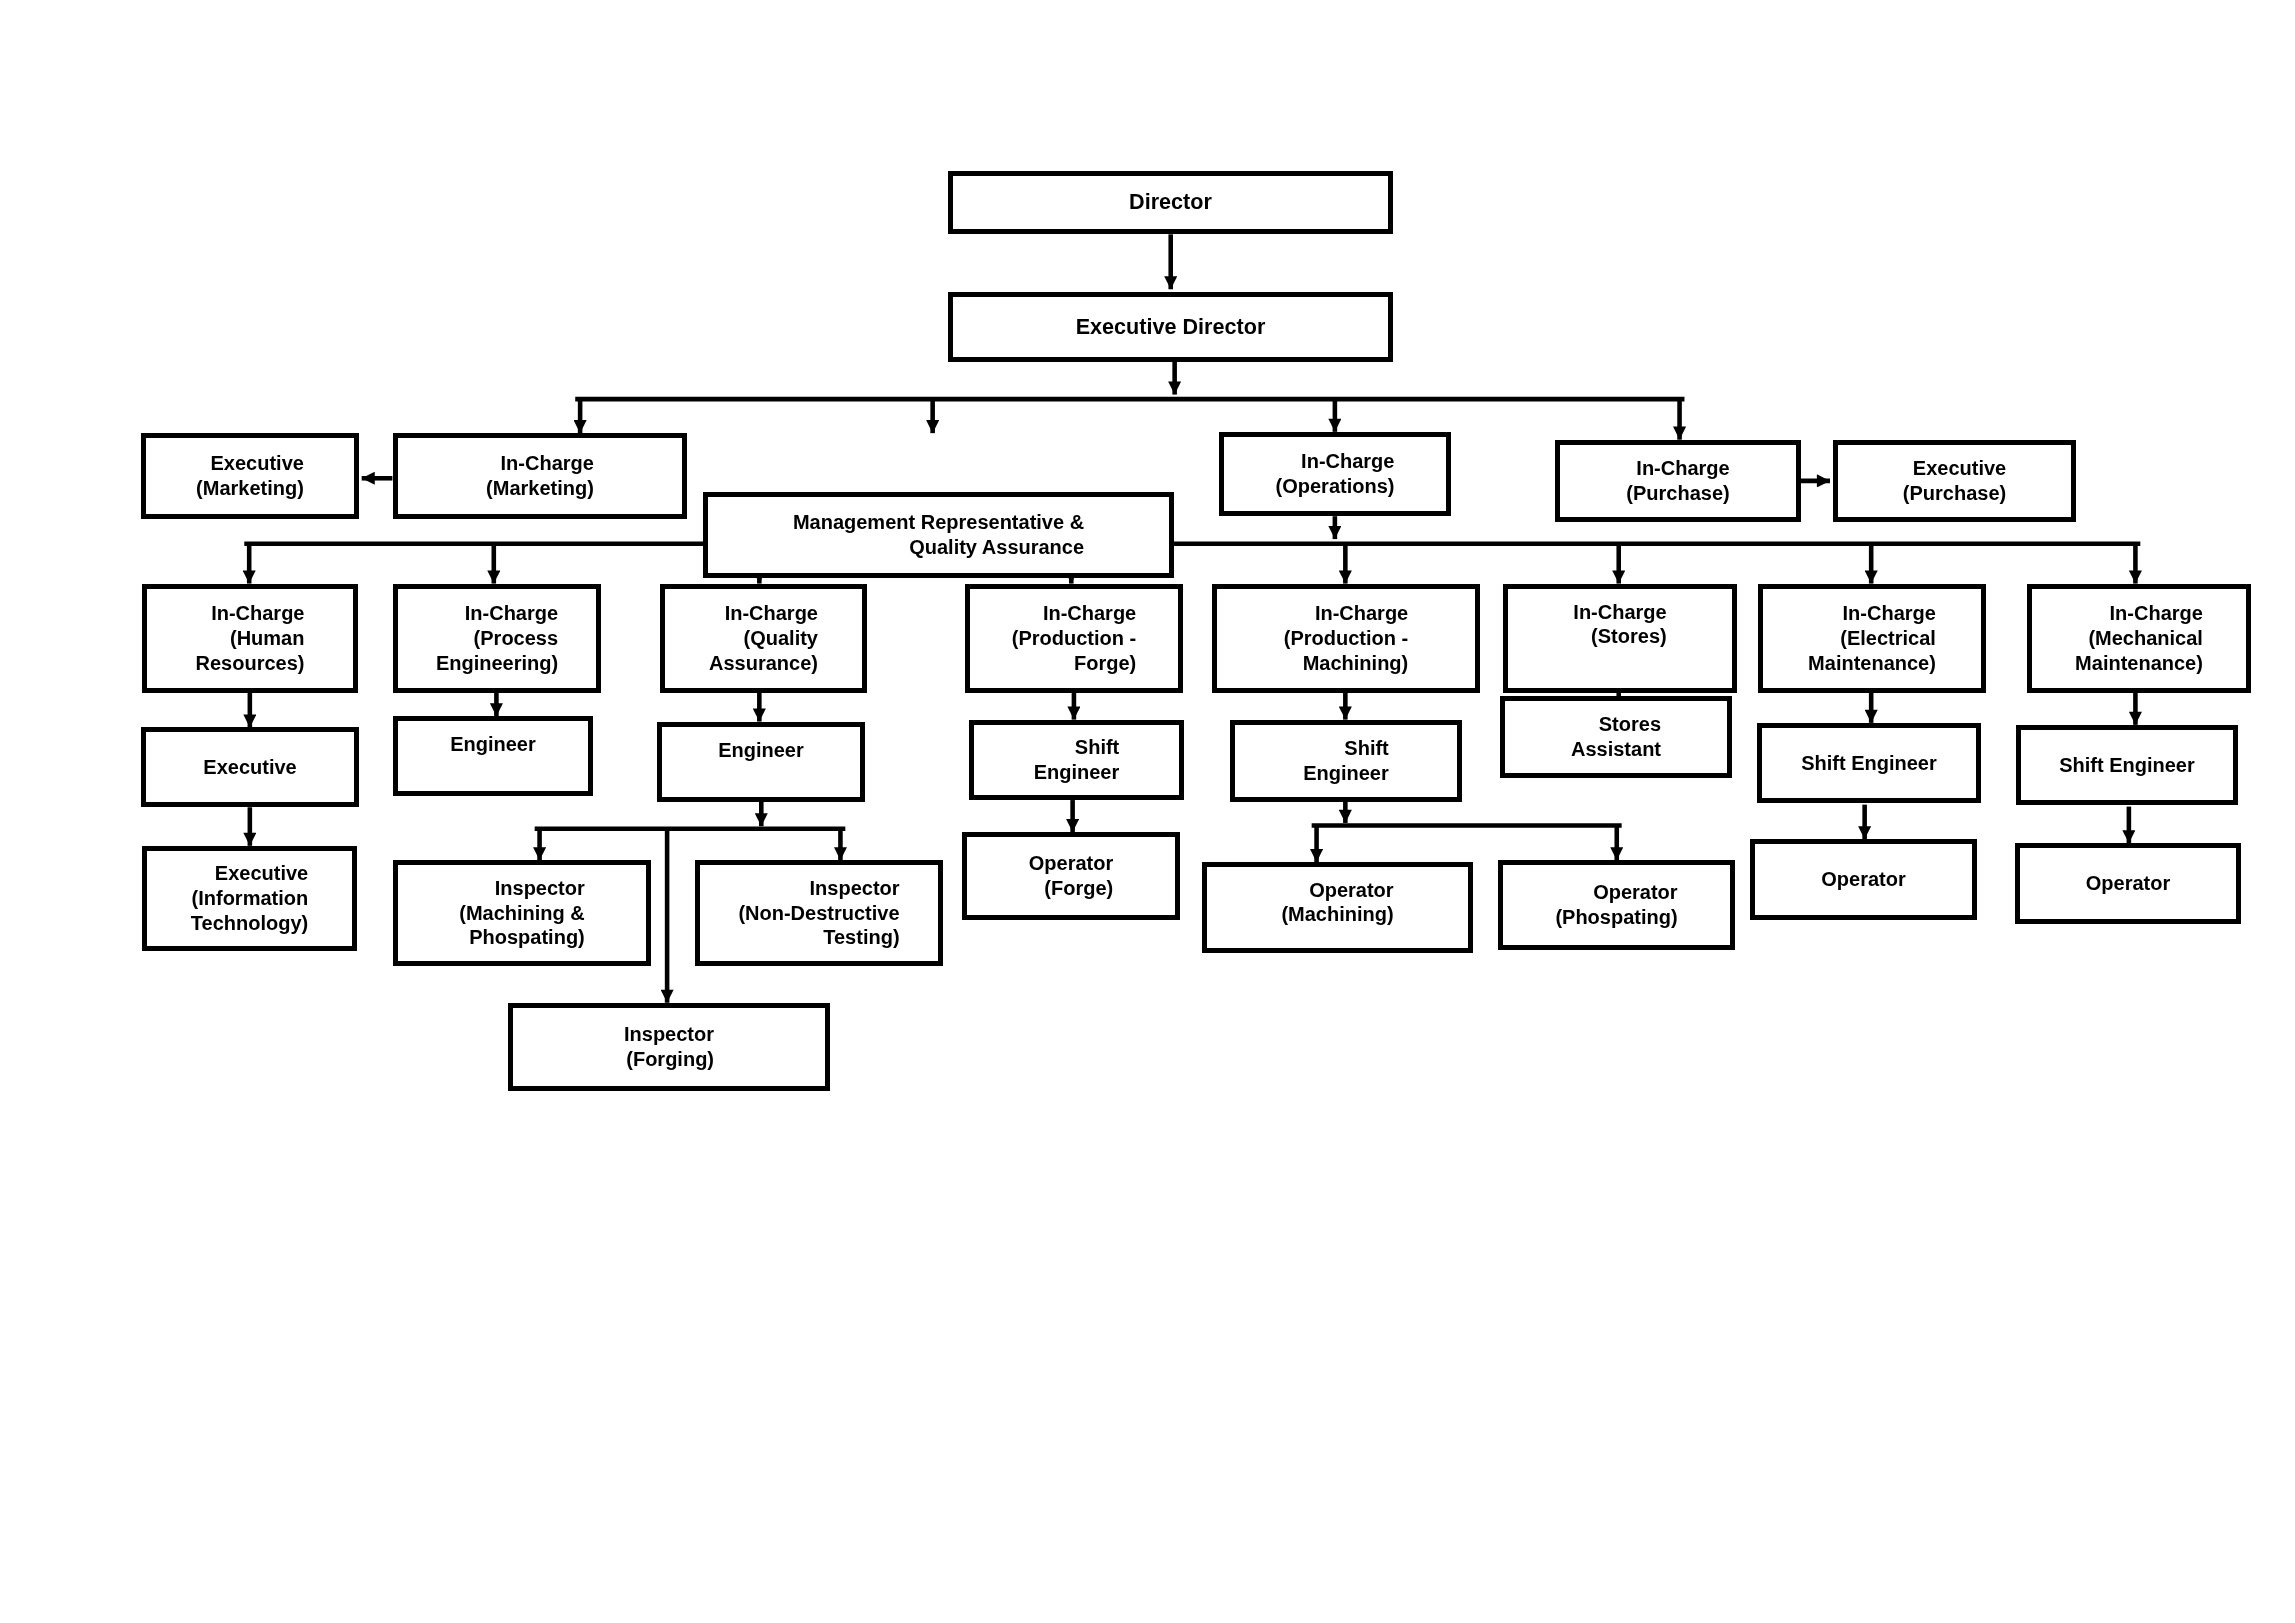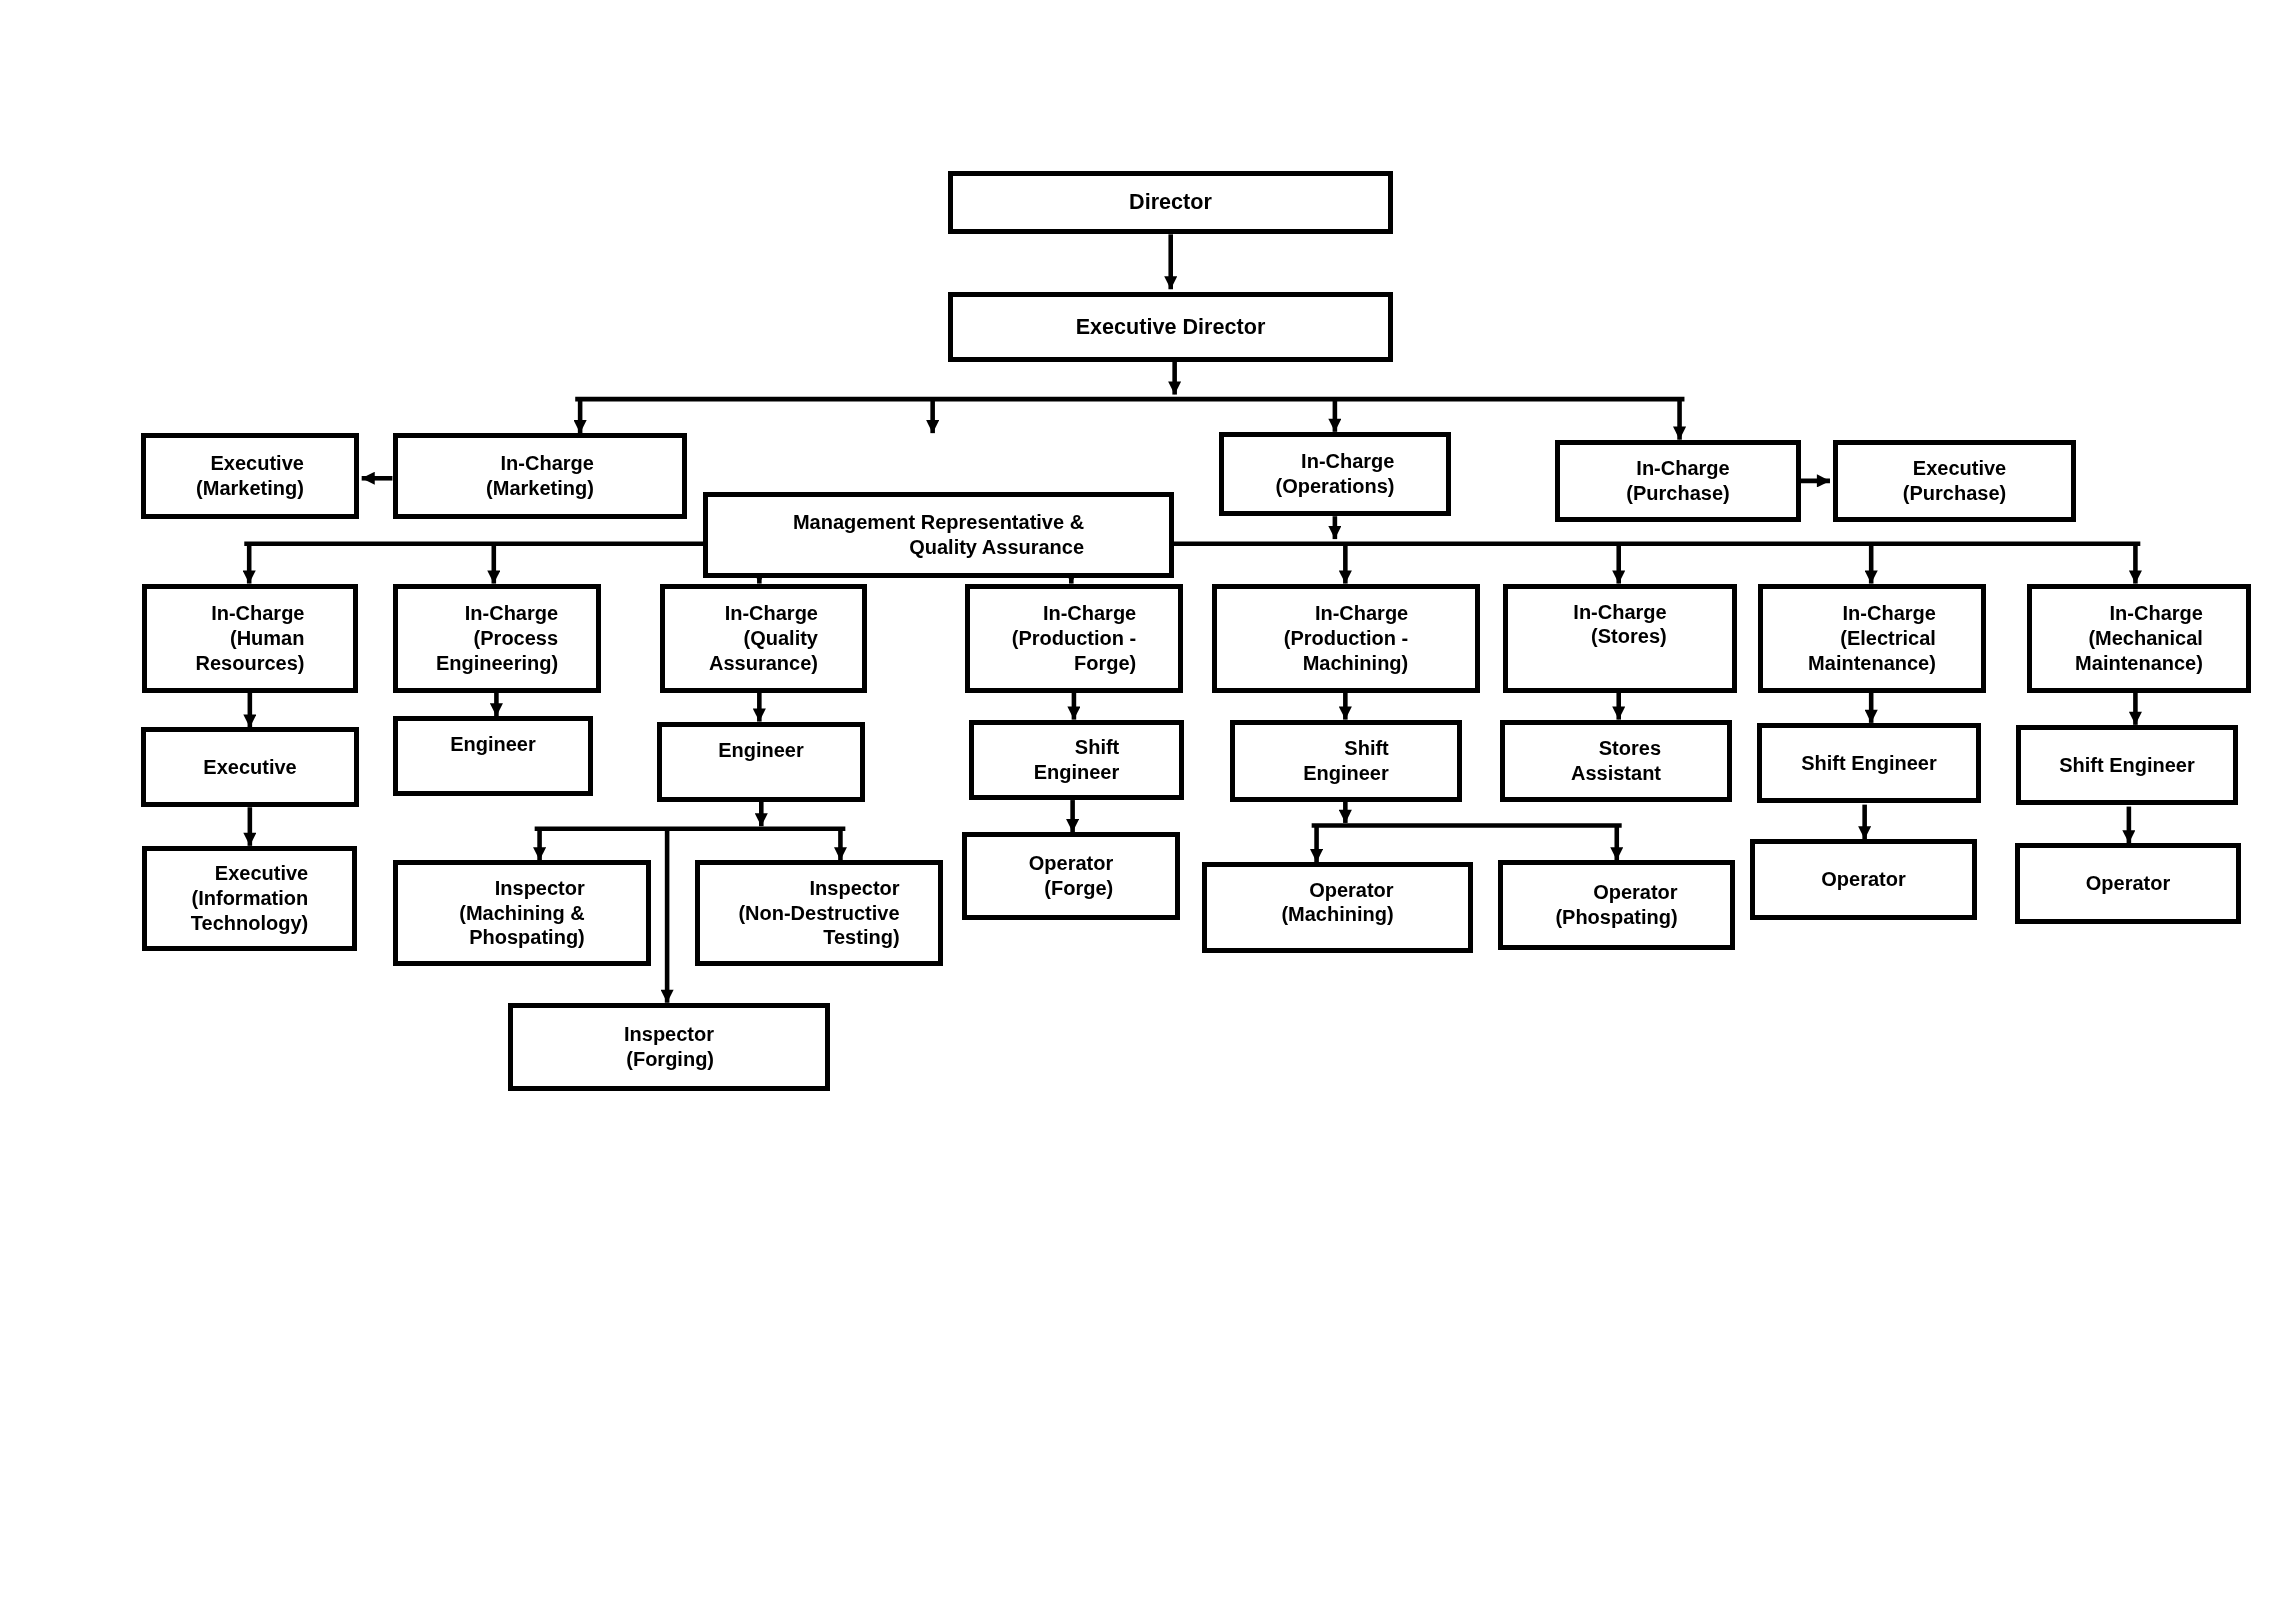--- a/index.html
+++ b/index.html
@@ -144,21 +144,21 @@
 (Mechanical
 Maintenance)</div>
 
   <div class="node" style="left:141px;  top:727px; width:218px; height:80px;">Executive</div>
   <div class="node top" style="left:393px; top:716px; width:200px; height:80px;">Engineer</div>
   <div class="node top" style="left:657px; top:722px; width:208px; height:80px;">Engineer</div>
   <div class="node" style="left:969px; top:720px; width:215px; height:80px;">Shift
 Engineer</div>
   <div class="node" style="left:1230px; top:720px; width:232px; height:82px;">Shift
 Engineer</div>
-  <div class="node" style="left:1500px; top:720px; width:232px; height:82px;">Stores
+  <div class="node" style="left:1500px; top:696px; width:232px; height:82px;">Stores
 Assistant</div>
   <div class="node" style="left:1757px; top:723px; width:224px; height:80px;">Shift Engineer</div>
   <div class="node" style="left:2016px; top:725px; width:222px; height:80px;">Shift Engineer</div>
 
   <div class="node" style="left:142px;  top:846px; width:215px; height:105px;">Executive
 (Information
 Technology)</div>
   <div class="node" style="left:393px;  top:860px; width:258px; height:106px;">Inspector
 (Machining &amp;
 Phospating)</div>

